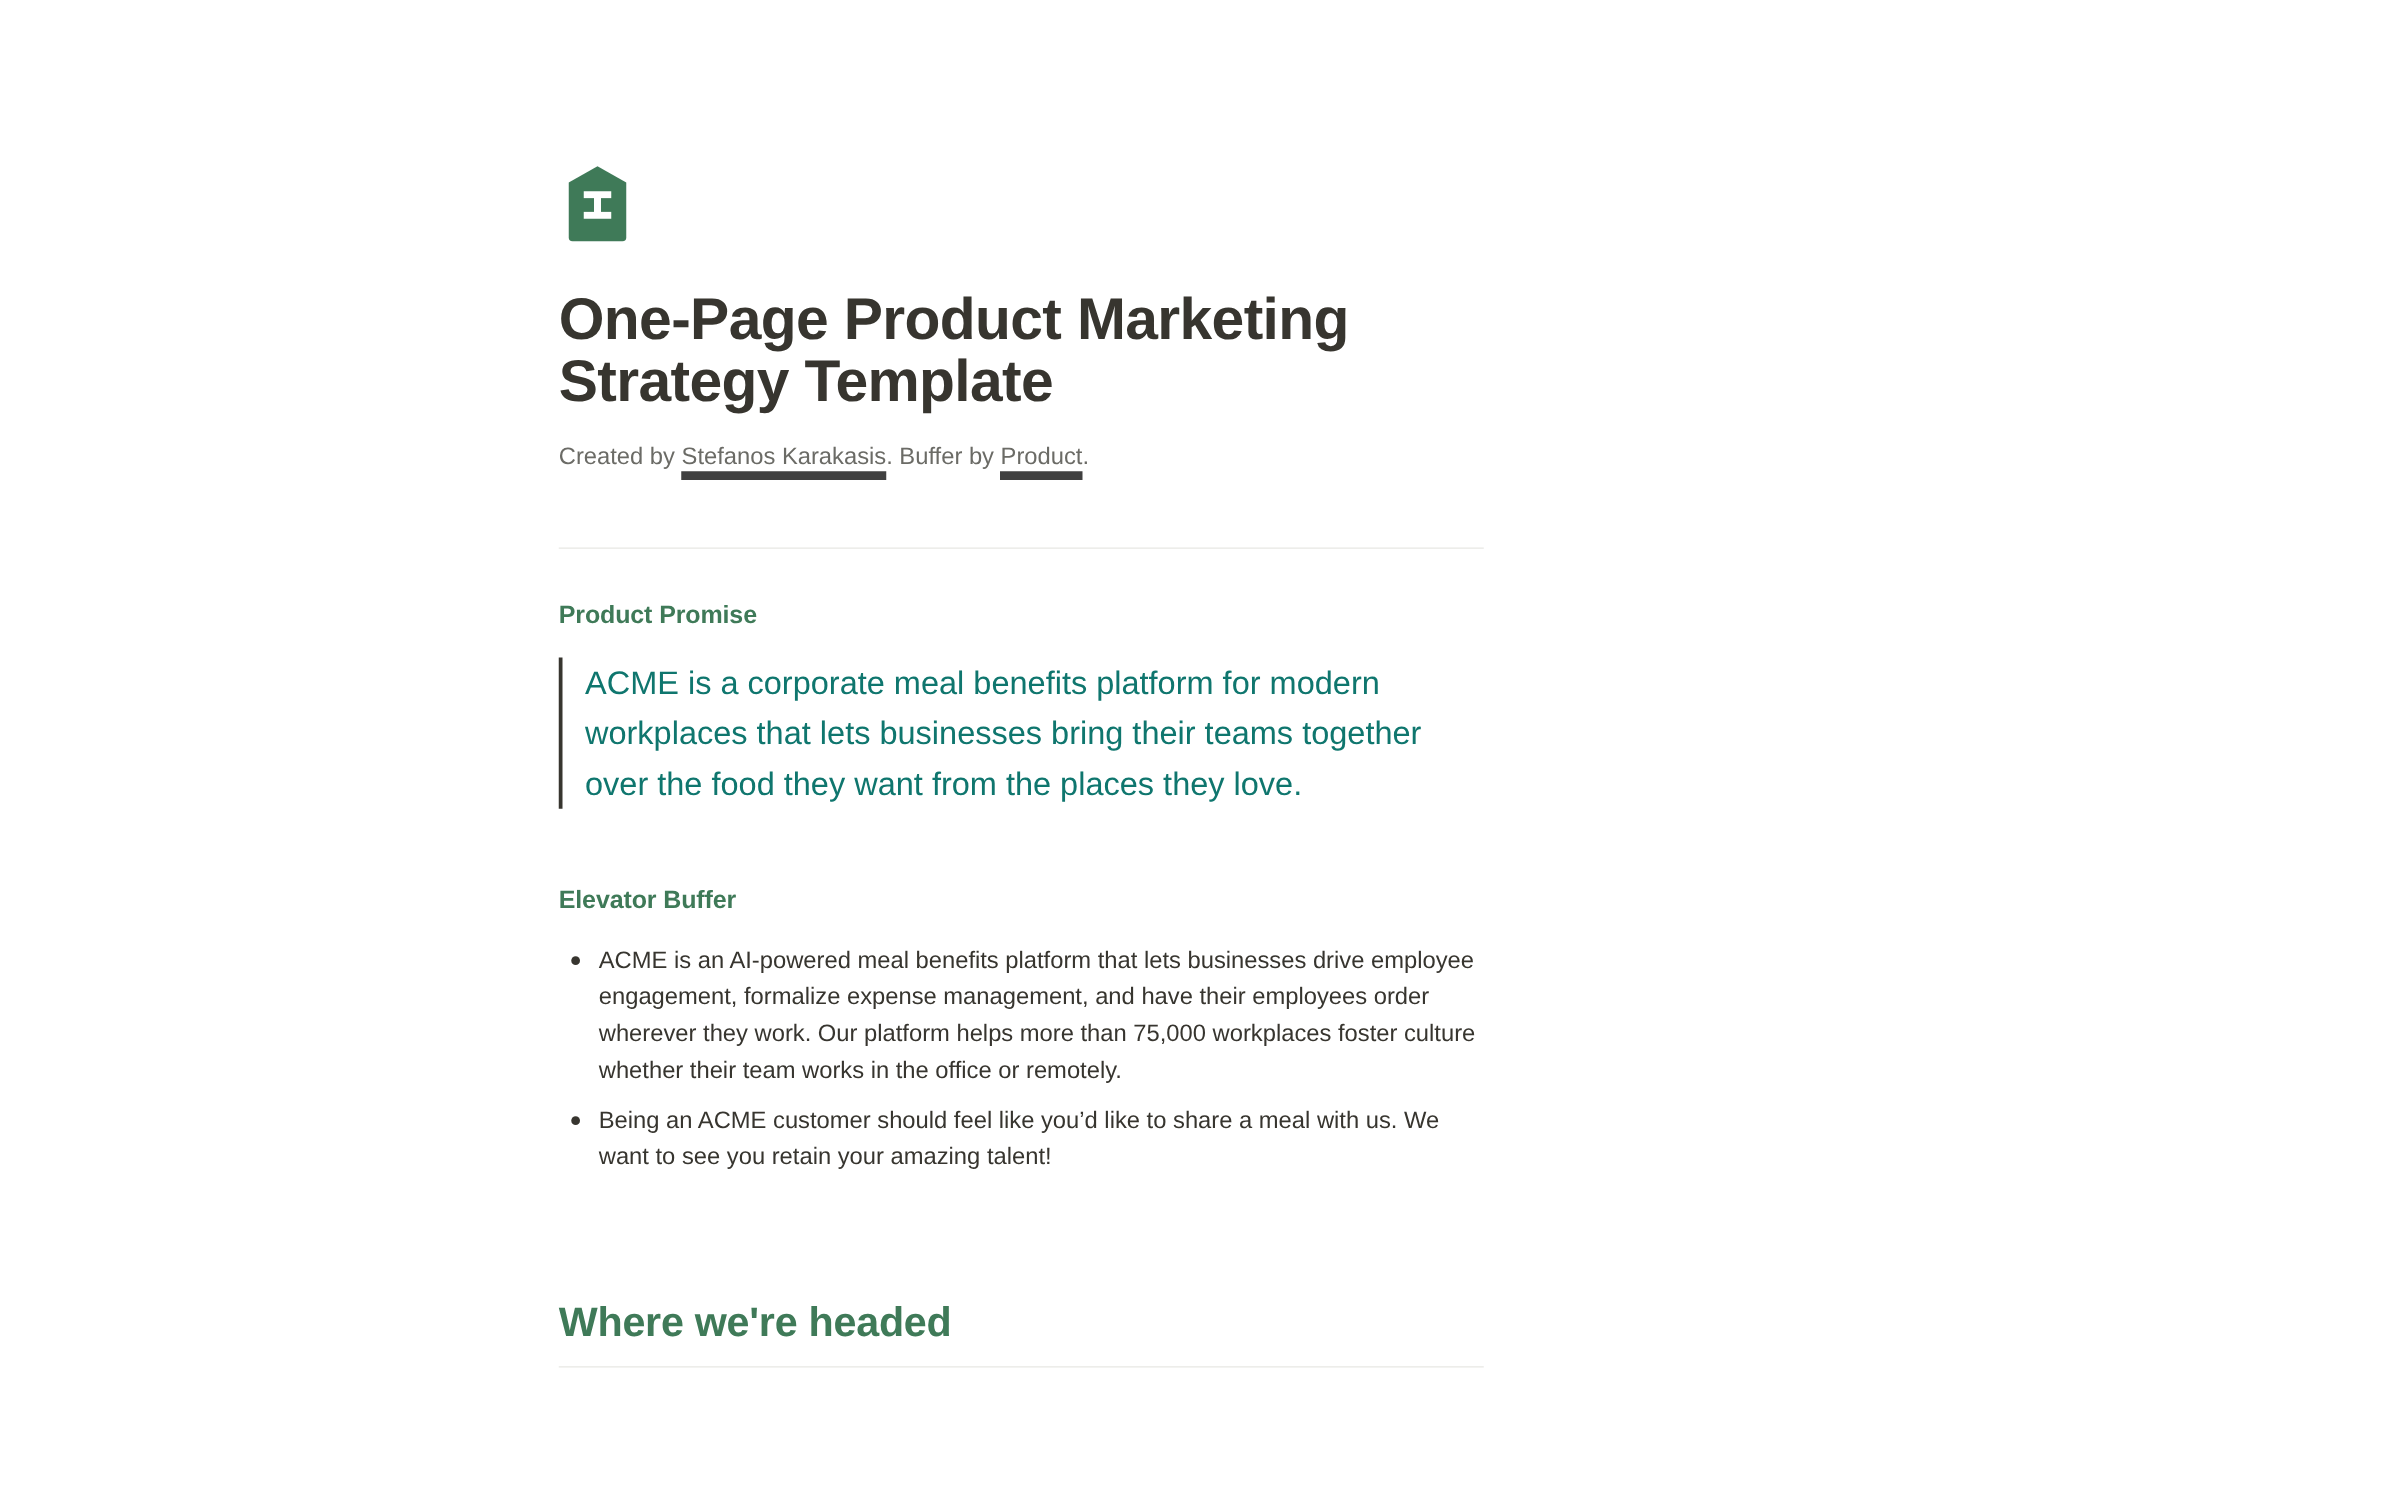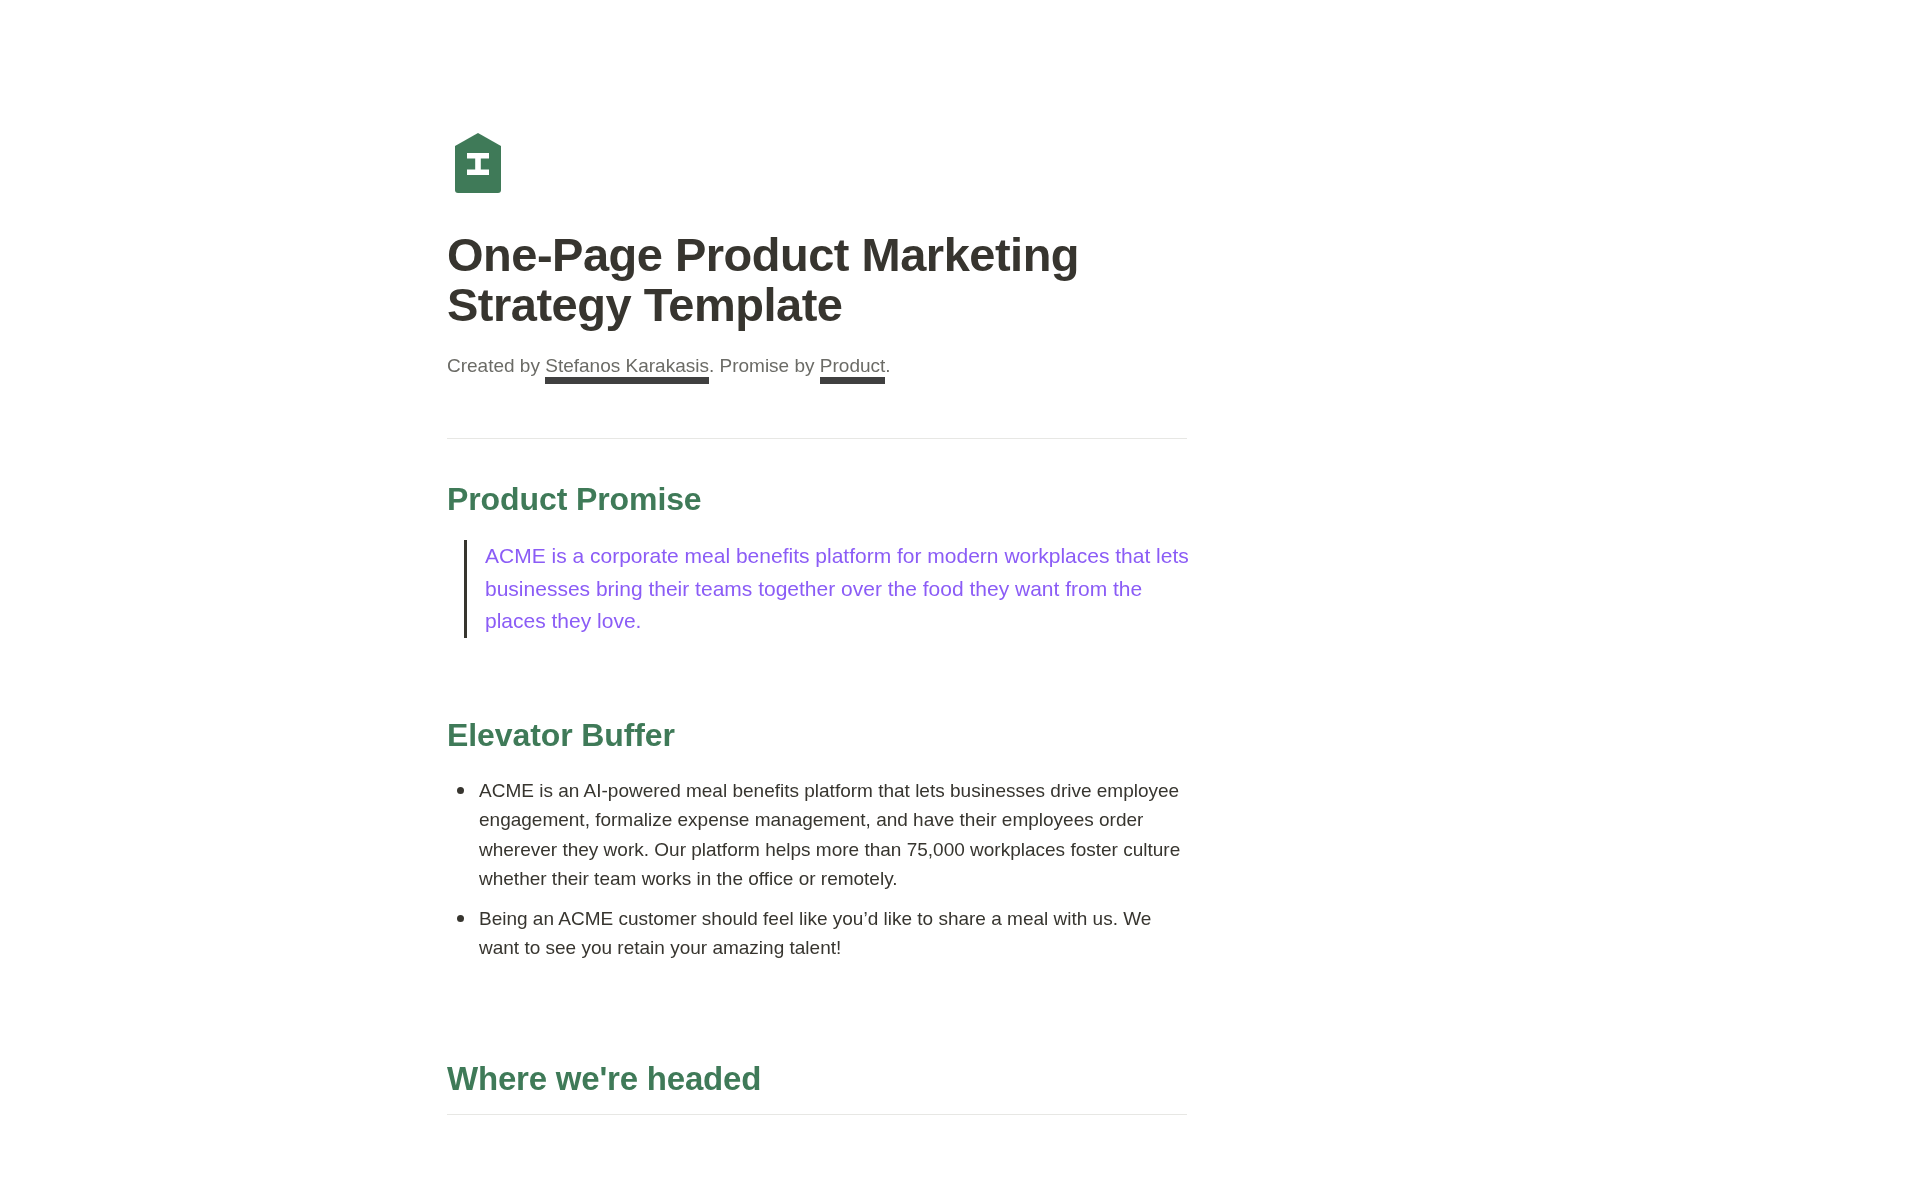--- a/index.html
+++ b/index.html
@@ -63,34 +63,34 @@
     margin: 0 0 16px 0;
     letter-spacing: -0.2px;
   }
   .divider {
     border: none;
     border-top: 1px solid #e7e7e4;
     margin: 0 0 42px 0;
     width: 740px;
   }
   .section-h2 {
-    font-size: 32px;
+    font-size: 20px;
     font-weight: bold;
     color: #3f7a58;
     margin: 0 0 22px 0;
     letter-spacing: -0.1px;
   }
   .quote {
     border-left: 3px solid #37352f;
     padding-left: 18px;
-    font-size: 21px;
+    font-size: 26px;
     line-height: 1.55;
-    color: #8b5cf6;
+    color: #0f766e;
     max-width: 712px;
-    margin: 17px;
+    margin: 0;
   }
   ul.bullets {
     margin: 0;
     padding-left: 28px;
     list-style: none;
   }
   ul.bullets li {
     position: relative;
     font-size: 19px;
     line-height: 1.55;
@@ -123,21 +123,21 @@
       <svg width="62" height="66" viewBox="0 0 62 66" xmlns="http://www.w3.org/2000/svg">
         <path d="M8 16 L31 3 L54 16 L54 60 A3 3 0 0 1 51 63 L11 63 A3 3 0 0 1 8 60 Z" fill="#3f7a58"></path>
         <rect x="20" y="23" width="22" height="5.5" fill="#ffffff"></rect>
         <rect x="28.2" y="28" width="5.6" height="12" fill="#ffffff"></rect>
         <rect x="20" y="39.5" width="22" height="5.5" fill="#ffffff"></rect>
       </svg>
     </div>
 
     <h1 class="doc-title">One-Page Product Marketing Strategy Template</h1>
 
-    <p class="byline"><span>Created by </span><a href="#">Stefanos Karakasis</a><span>. Promise by </span><a href="#">Product</a><span>.</span></p>
+    <p class="byline"><span>Created by </span><a href="#">Stefanos Karakasis</a><span>. Buffer by </span><a href="#">Product</a><span>.</span></p>
 
     <hr class="divider">
 
     <div class="indent-wrap">
 
       <h3 class="section-h2">Product Promise</h3>
       <blockquote class="quote">ACME is a corporate meal benefits platform for modern workplaces that lets businesses bring their teams together over the food they want from the places they love.</blockquote>
 
       <div class="block-gap-lg"></div>
 

